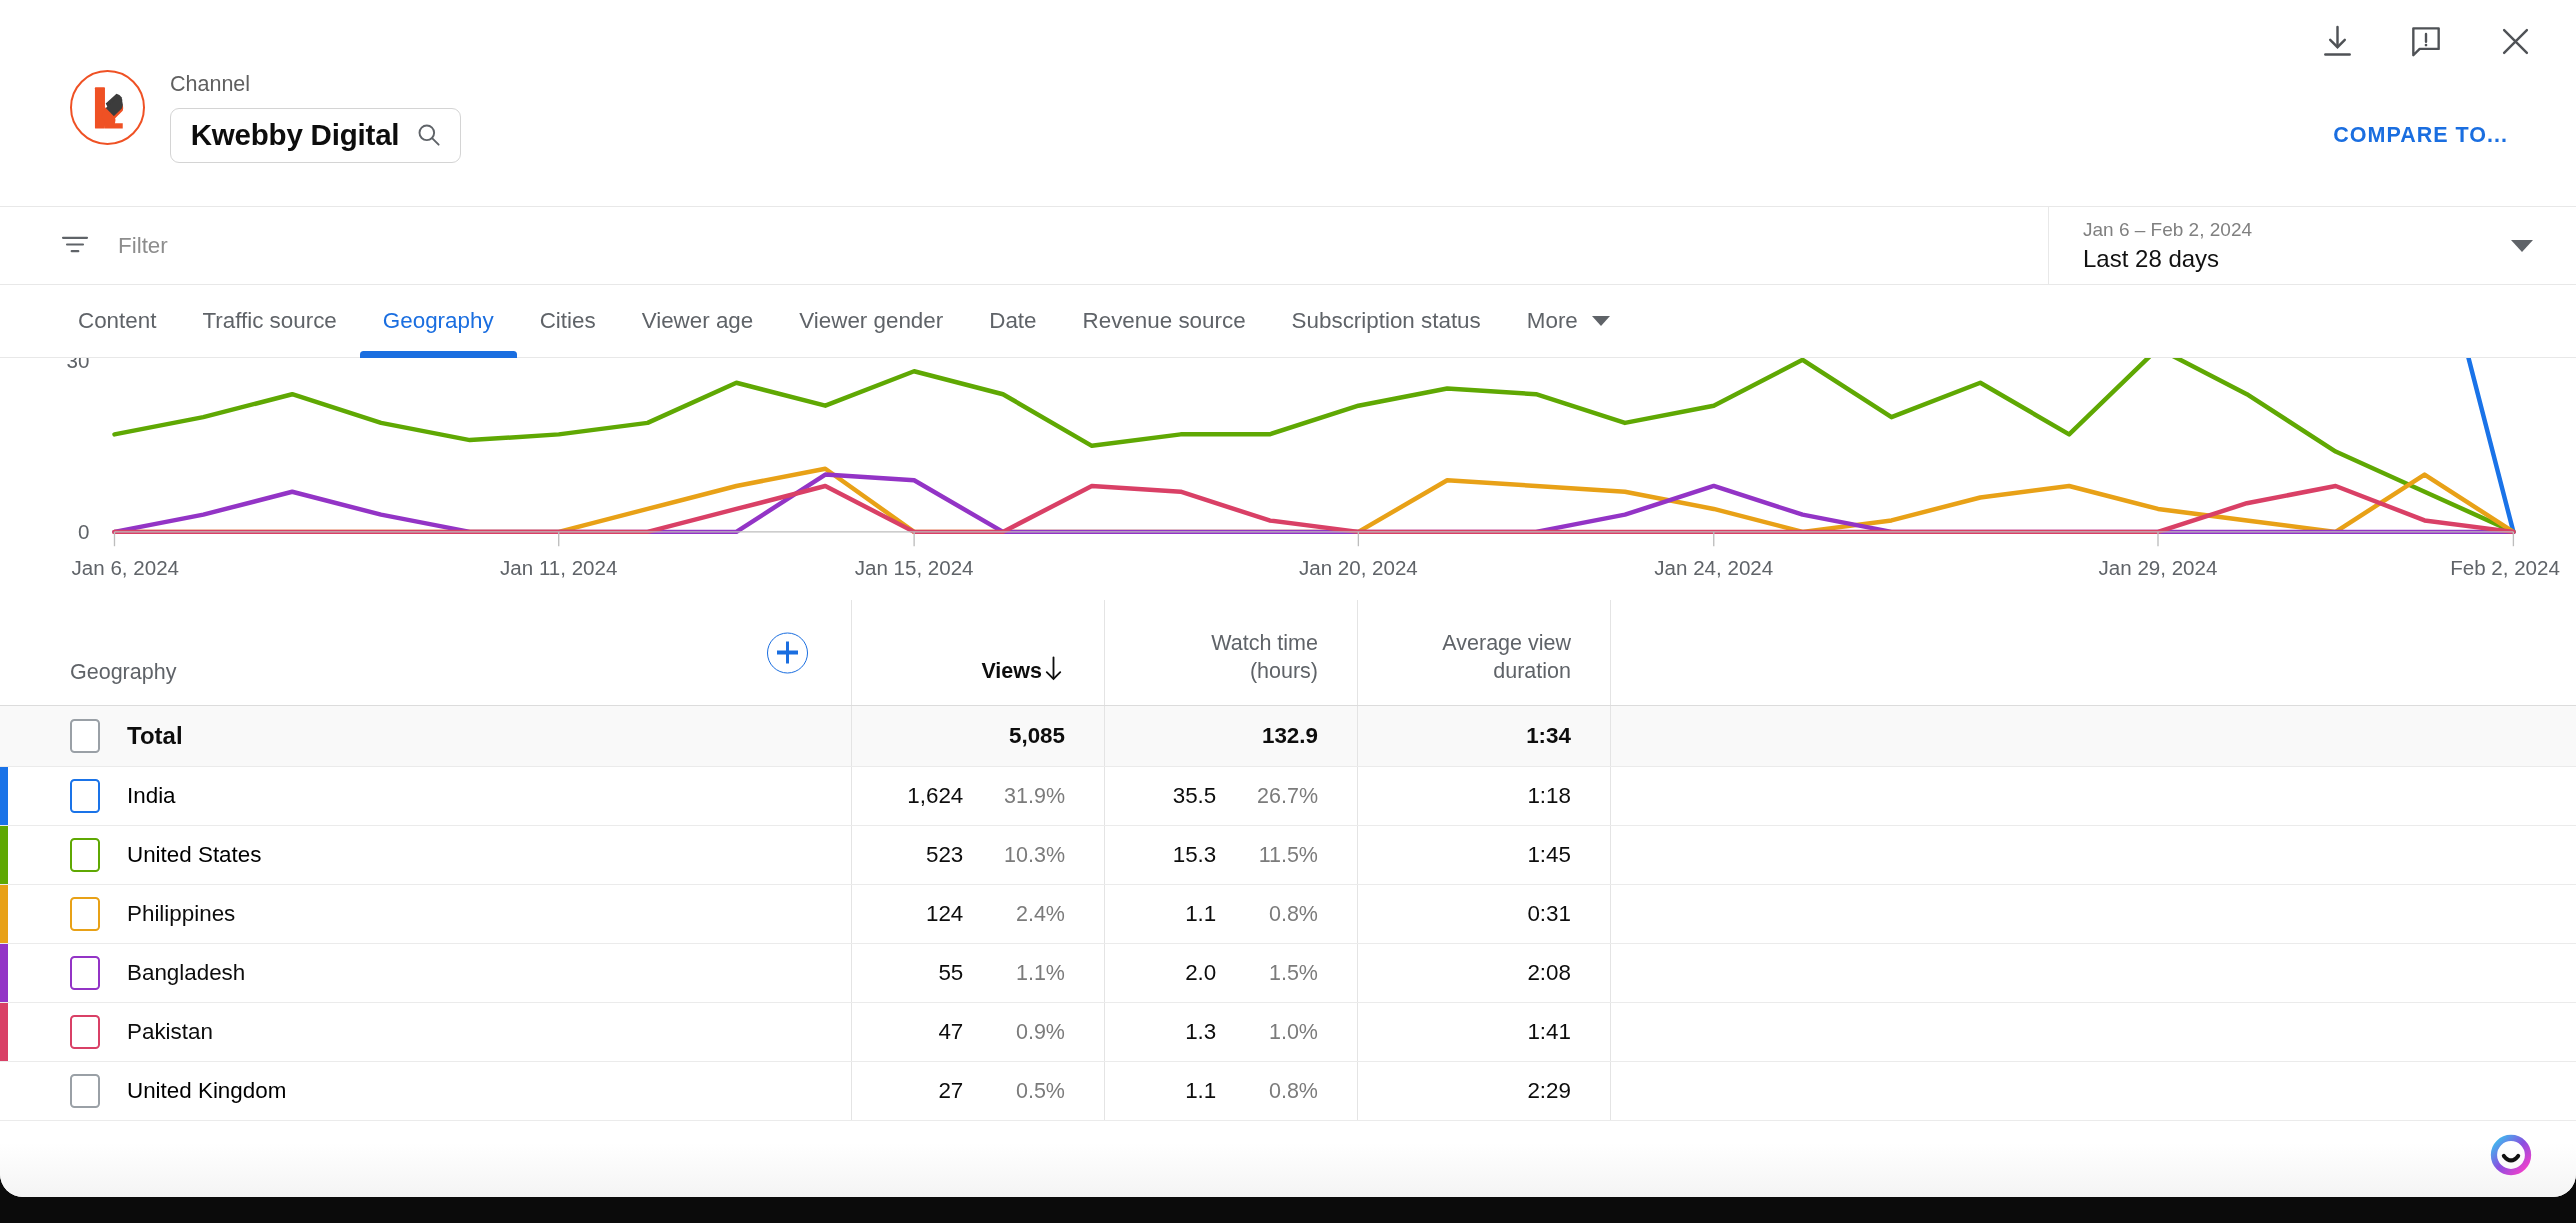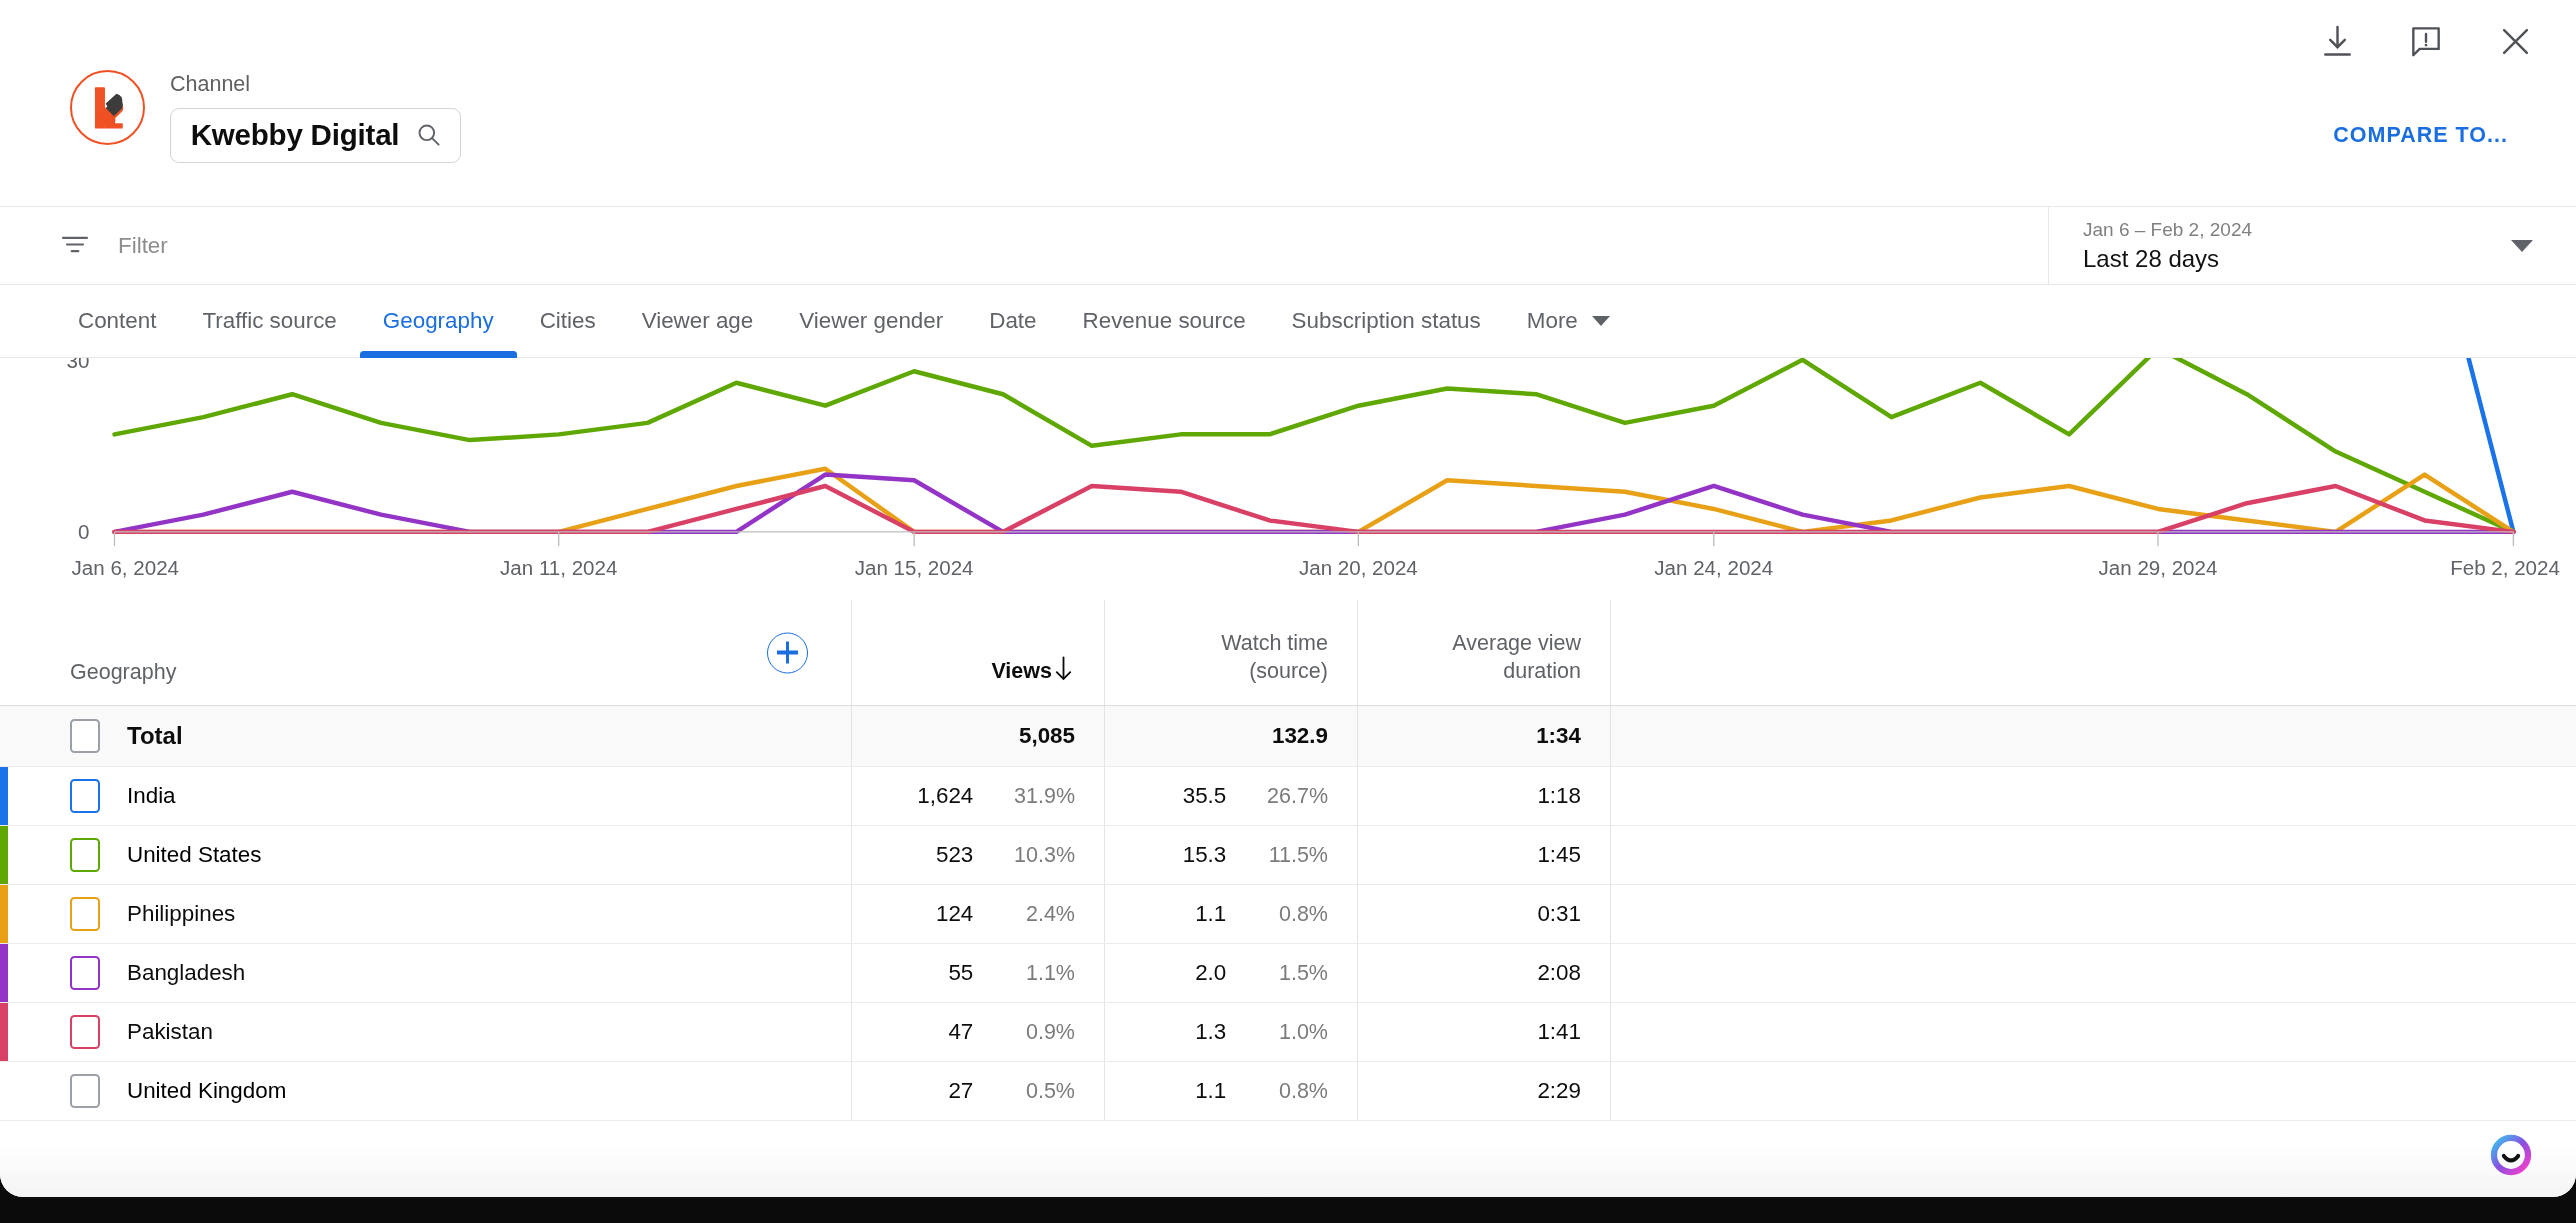--- a/index.html
+++ b/index.html
@@ -220,21 +220,21 @@
     background: #fff;
   }
   .row-name { font-size: 22.4px; color: #0d0d0d; }
   .row-name.link { color: #000000; cursor: pointer; }
   .row-name.total { font-weight: 700; font-size: 24px; }
 
   .c-views, .c-watch, .c-avd {
     flex: none;
     display: flex; align-items: center; justify-content: flex-end;
     border-right: 0.9px solid #e4e4e4;
-    padding-right: 29px;
+    padding-right: 39px;
   }
   .c-views { width: 253px; }
   .c-watch { width: 253px; }
   .c-avd   { width: 253px; }
   .c-rest  { flex: 1; }
 
   .trow.header .c-views,
   .trow.header .c-watch,
   .trow.header .c-avd {
     align-items: flex-end; padding-bottom: 19.7px;
@@ -423,21 +423,21 @@
             <svg width="23" height="27" viewBox="0 0 18 22" fill="none" stroke="#0d0d0d" stroke-width="1.5" stroke-linecap="round">
               <path d="M9 2v17"></path>
                 <path d="M3.5 14l5.5 5.5 5.5-5.5"></path>
             </svg>
           </span>
         </div>
       </div>
       <div class="c-watch">
         <span class="col-head">
           <span>Watch time</span><br>
-          <span>(source)</span>
+          <span>(hours)</span>
         </span>
       </div>
       <div class="c-avd">
         <span class="col-head">
           <span>Average view</span><br>
           <span>duration</span>
         </span>
       </div>
       <div class="c-rest"></div>
     </div>

